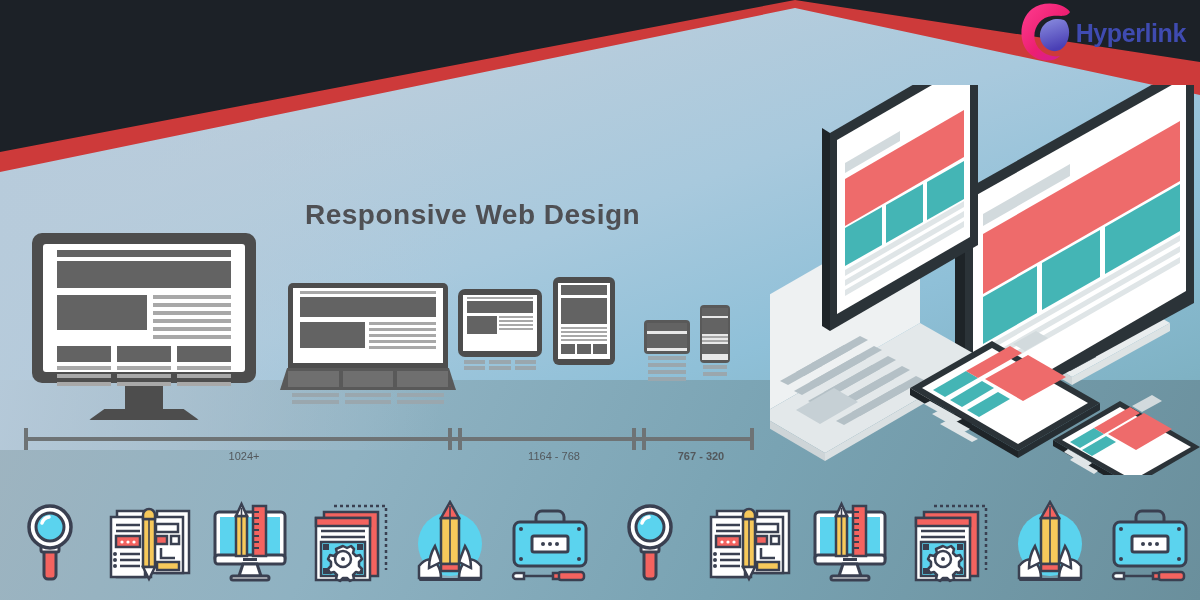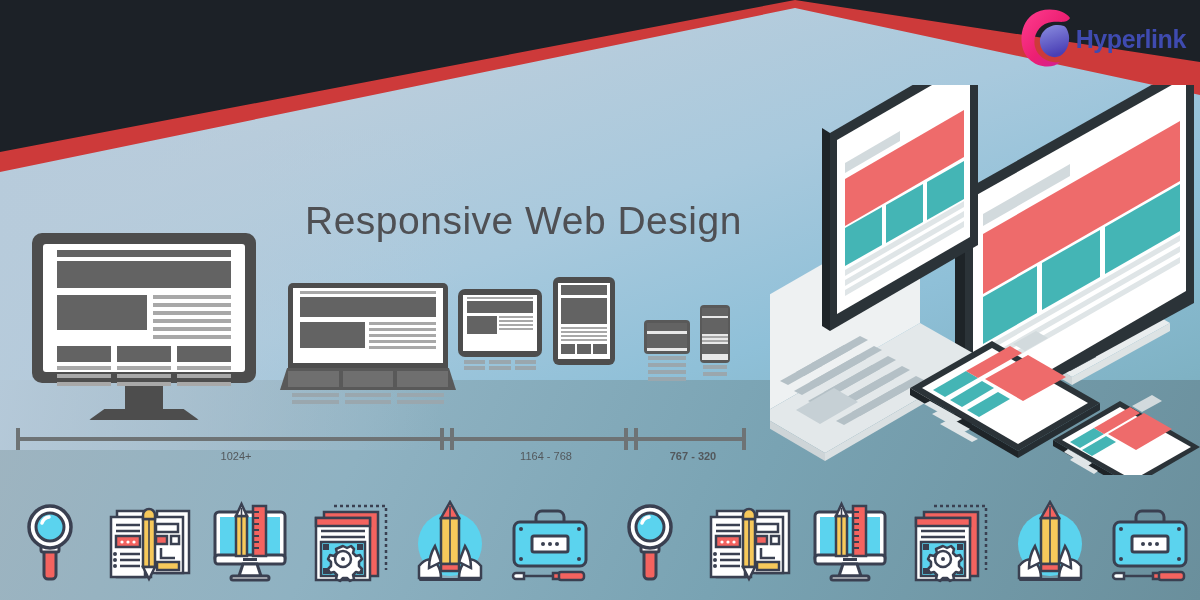--- a/index.html
+++ b/index.html
@@ -42,30 +42,30 @@
     position:absolute; left:0; top:16px; width:640px;
     color:#f2f2f2;
     font-family:"DejaVu Sans Mono","Liberation Mono",monospace;
     font-size:31px; line-height:42px; letter-spacing:1px;
     text-align:center; font-weight:400;
     white-space:pre-line;
     z-index:12;
   }
 
   
-  .logo { position:absolute; right:14px; top:8px; display:flex; align-items:center; z-index:14; }
+  .logo { position:absolute; right:14px; top:2px; display:flex; align-items:center; z-index:14; }
   .logo-mark { width:56px; height:62px; flex:0 0 auto; }
   .logo-text { display:flex; flex-direction:column; line-height:0.97; }
   .logo-l1 { color:#3f4bb0; font-size:25px; font-weight:bold; letter-spacing:-0.4px; }
   .logo-l2 { color:#e02030; font-size:25px; font-weight:bold; letter-spacing:-0.4px; }
 
   
   .rwd-title {
     position:absolute; left:305px; top:199px;
-    font-size:39px; color:#4f5054; font-weight:400;
+    font-size:28px; color:#4f5054; font-weight:700;
     letter-spacing:0.5px; z-index:6;
   }
 
   
   .dev { position:absolute; z-index:6; }
   .bar-d { background:#636363; }
   .bar-l { background:#a8a8a8; }
 
   
   #monitor { left:32px; top:233px; width:224px; height:185px; }
@@ -100,21 +100,21 @@
 
   
   #phoneP { left:700px; top:305px; width:30px; height:70px; }
   .pp-body { width:30px; height:58px; background:#595959; border-radius:4px; padding:3px 2px; }
   .pp-screen { width:100%; height:100%; background:#e8e8e8; }
 
   .shadow-lines { margin-top:3px; display:flex; flex-direction:column; gap:3px; }
   .shadow-lines i { display:block; height:4px; background:#9aa7ae; }
 
   
-  #ruler { position:absolute; left:16px; top:428px; width:730px; height:42px; z-index:7; }
+  #ruler { position:absolute; left:24px; top:428px; width:730px; height:42px; z-index:7; }
   .r-line { position:absolute; left:0; top:9px; width:730px; height:4px; background:#6e7375; }
   .r-tick { position:absolute; top:0; width:4px; height:22px; background:#6e7375; }
   .r-label { position:absolute; top:22px; font-size:11px; color:#53585c; text-align:center; }
 
   
   #iso { position:absolute; left:770px; top:85px; width:430px; height:390px; z-index:5; }
 
   
   #iconstrip { position:absolute; left:0; bottom:0; width:1200px; height:112px; z-index:9;
                display:flex; align-items:center; }

